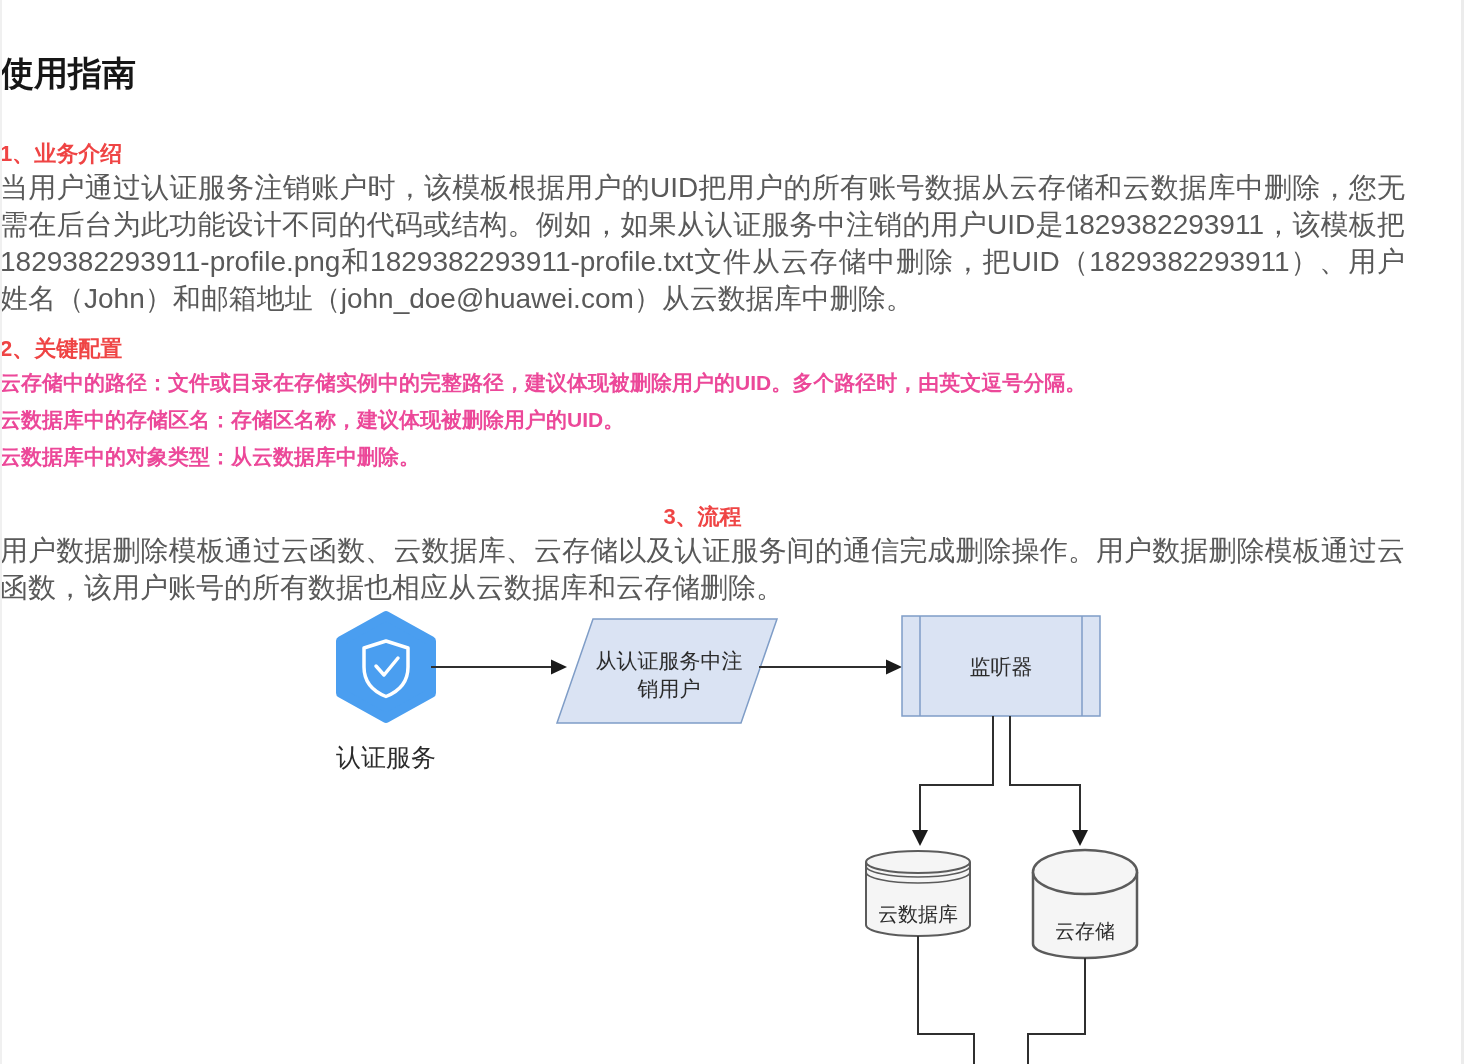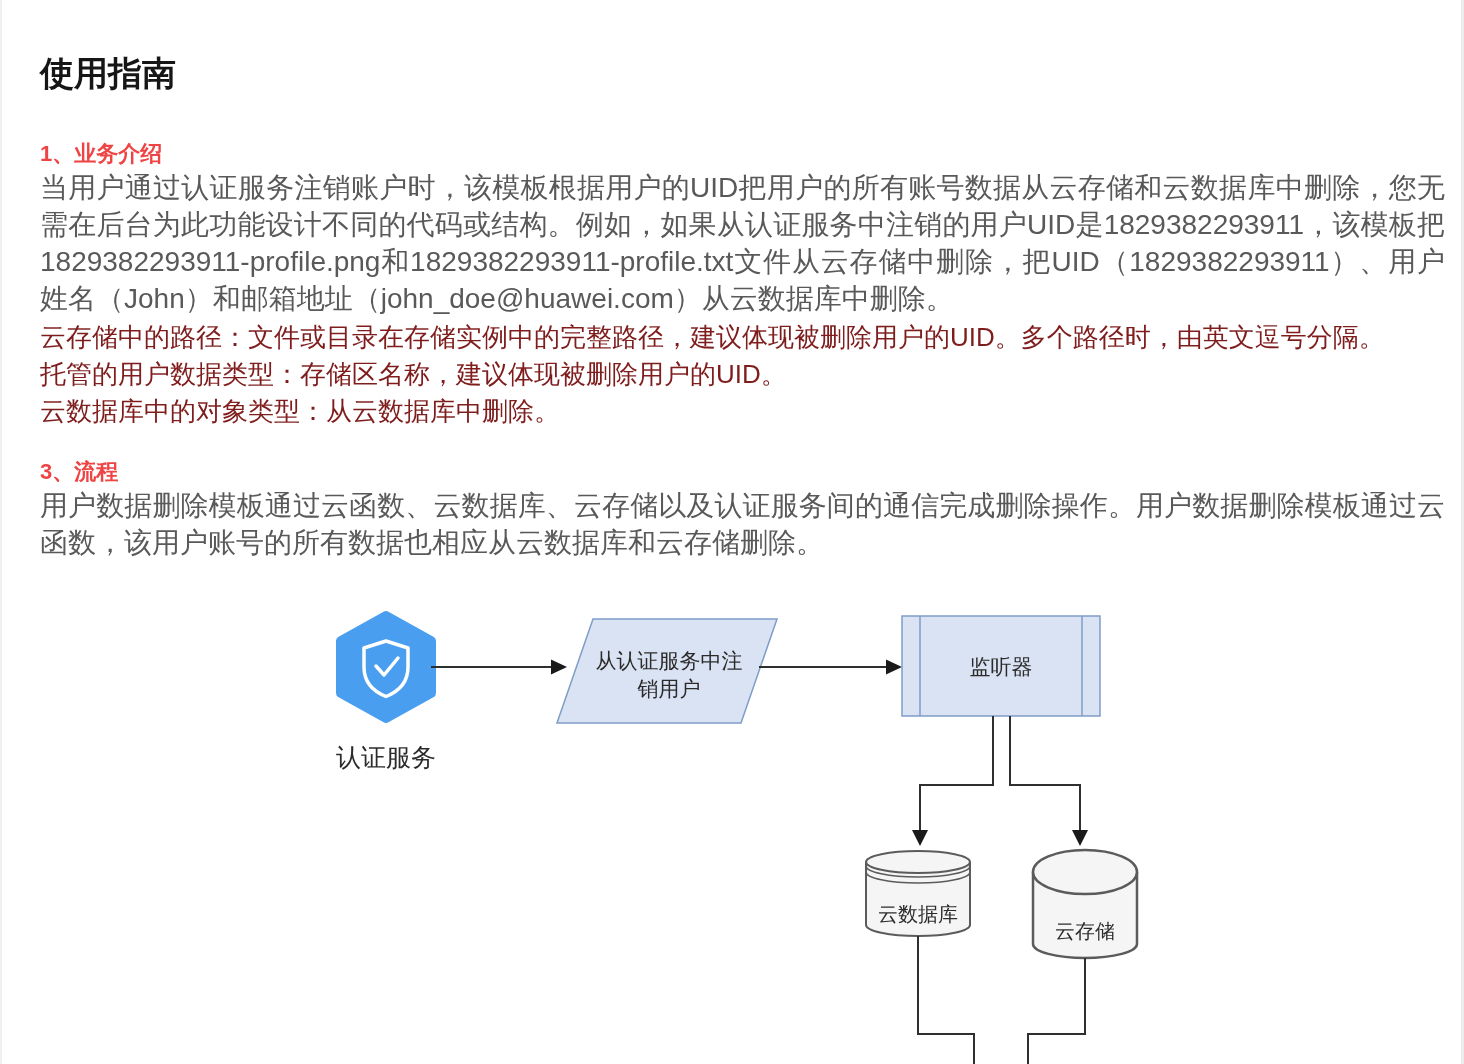--- a/index.html
+++ b/index.html
@@ -17,50 +17,50 @@
   .edge-left {
     position: absolute; left: 0; top: 0; width: 2px; height: 1064px;
     background: #f0f0f0;
   }
   .edge-right {
     position: absolute; right: 0; top: 0; width: 3px; height: 1064px;
     background: #ececec;
   }
   .content {
     width: 1405px;
-    margin-left: 40px;
     padding-top: 52px;
   }
   .doc-title {
     font-size: 34px;
     line-height: 42px;
     font-weight: 700;
     color: #161616;
     margin: 0 0 46px 0;
   }
   .sec-heading {
     font-size: 22px;
     line-height: 27px;
     font-weight: 700;
     color: #ef4444;
     margin: 0;
   }
   .sec-heading.gap-sm { margin-top: 18px; }
-  .sec-heading.gap-md { margin-top: 28px; }
+  .sec-heading.gap-md { margin-top: 28px; text-align: center; }
   .body-para {
     font-size: 28px;
     line-height: 37px;
     color: #595959;
     margin: 2px 0 0 0;
     text-align: justify;
   }
   .cfg-line {
-    font-size: 26px;
+    font-size: 21px;
     line-height: 37px;
-    color: #7f1d1d;
+    color: #ec4899;
+    font-weight: bold;
   }
   .cfg-block { margin-top: 2px; }
   .diagram {
     position: absolute;
     left: 0;
     top: 600px;
   }
   .dg-text {
     font-family: "DejaVu Serif", "Liberation Serif", serif;
     fill: #2b2b2b;
@@ -86,23 +86,24 @@
 
 <div class="edge-left"></div>
 <div class="edge-right"></div>
 
 <div class="content">
   <h1 class="doc-title">使用指南</h1>
 
   <h2 class="sec-heading">1、业务介绍</h2>
   <p class="body-para">当用户通过认证服务注销账户时，该模板根据用户的UID把用户的所有账号数据从云存储和云数据库中删除，您无需在后台为此功能设计不同的代码或结构。例如，如果从认证服务中注销的用户UID是1829382293911，该模板把1829382293911-profile.png和1829382293911-profile.txt文件从云存储中删除，把UID（1829382293911）、用户姓名（John）和邮箱地址（john_doe@huawei.com）从云数据库中删除。</p>
 
+  <h2 class="sec-heading gap-sm">2、关键配置</h2>
   <div class="cfg-block">
     <div class="cfg-line">云存储中的路径：文件或目录在存储实例中的完整路径，建议体现被删除用户的UID。多个路径时，由英文逗号分隔。</div>
-    <div class="cfg-line">托管的用户数据类型：存储区名称，建议体现被删除用户的UID。</div>
+    <div class="cfg-line">云数据库中的存储区名：存储区名称，建议体现被删除用户的UID。</div>
     <div class="cfg-line">云数据库中的对象类型：从云数据库中删除。</div>
   </div>
 
   <h2 class="sec-heading gap-md">3、流程</h2>
   <p class="body-para">用户数据删除模板通过云函数、云数据库、云存储以及认证服务间的通信完成删除操作。用户数据删除模板通过云函数，该用户账号的所有数据也相应从云数据库和云存储删除。</p>
 </div>
 
 <div class="diagram">
   <svg width="1464" height="464" viewBox="0 600 1464 464" xmlns="http://www.w3.org/2000/svg">
 

